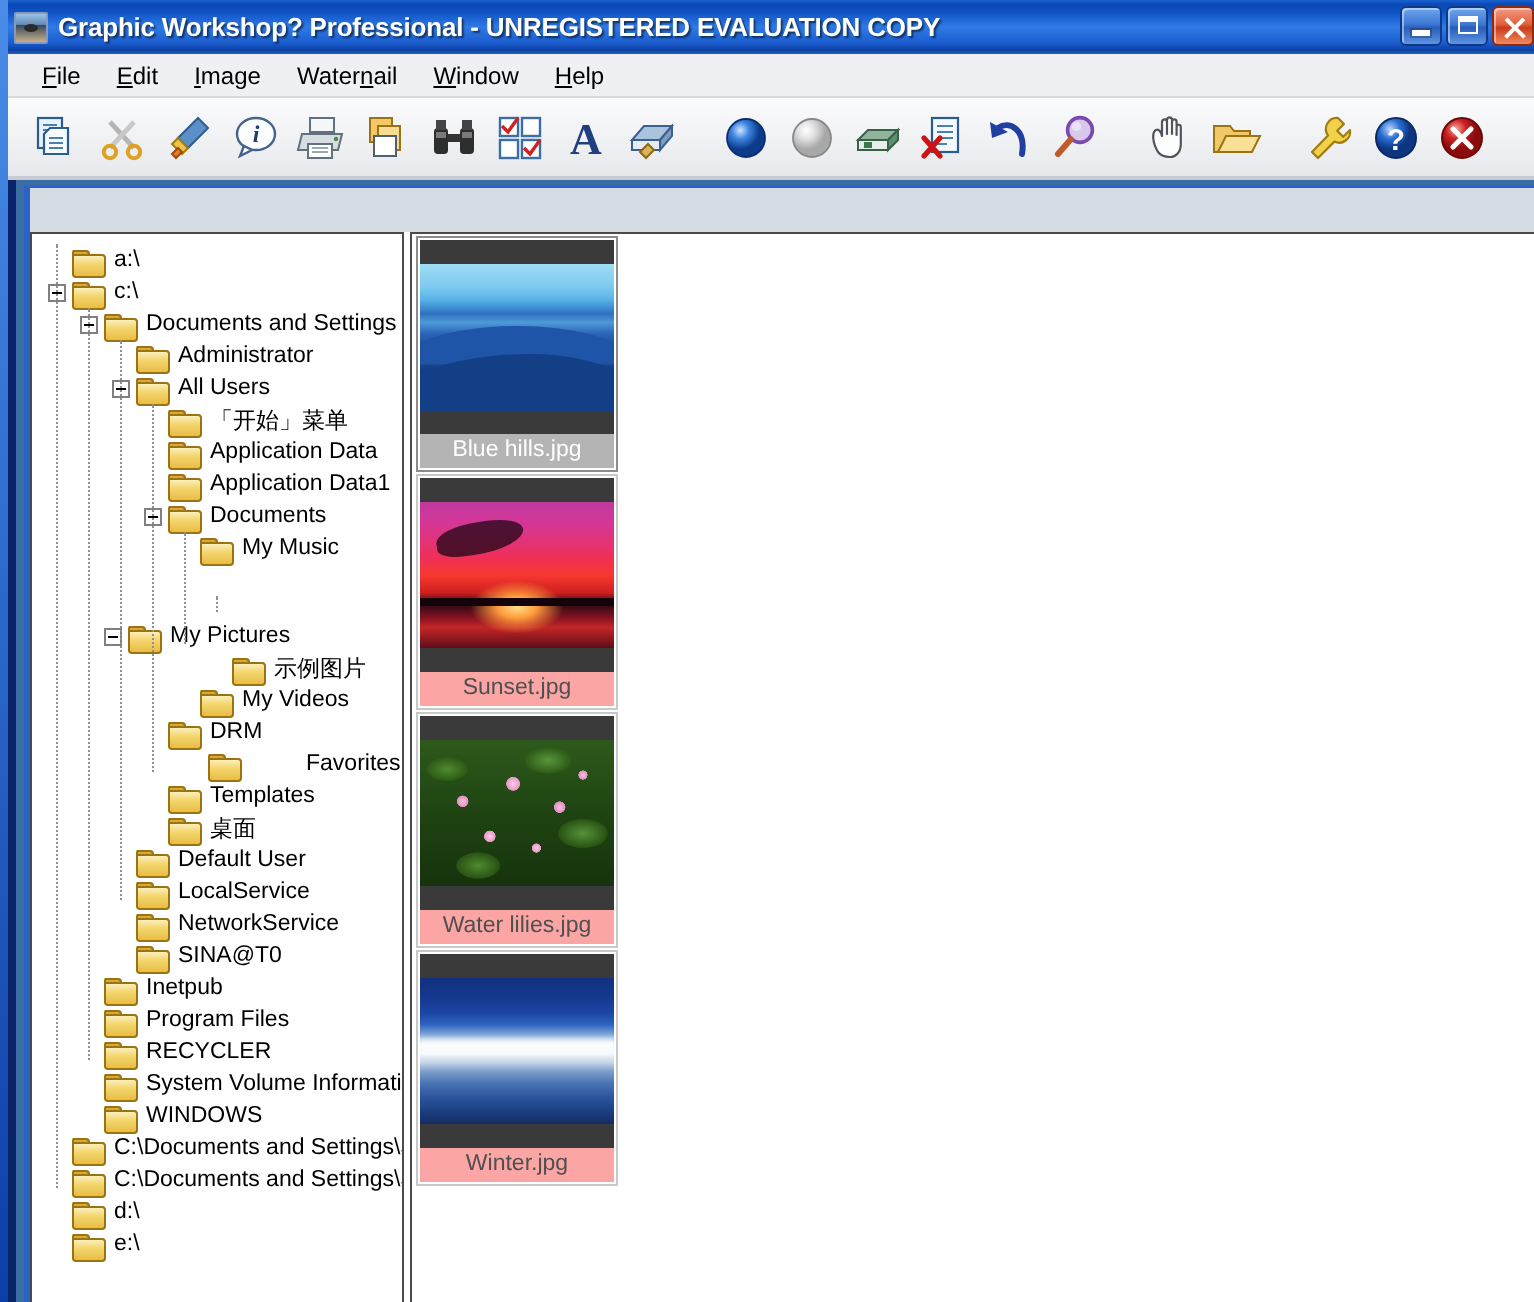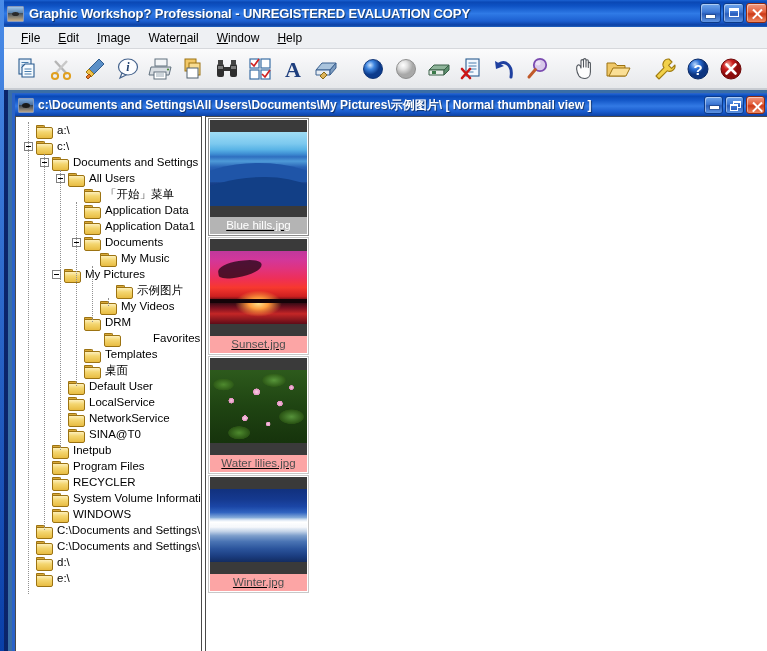--- a/index.html
+++ b/index.html
@@ -270,21 +270,20 @@
     background: #ffffff;
     border: 1px solid #4a4a4a;
     border-left: none;
     overflow: hidden;
     position: relative;
     flex: 1 1 auto;
   }
   #thumb-list {
     position: absolute; left: 2px; top: 1px;
     width: 103px;
-    text-decoration: underline;
   }
   .thumb-cell {
     width: 101px;
     margin-bottom: 1px;
     background: #ffffff;
     border: 1px solid #c8c8c8;
     padding: 1px;
     cursor: pointer;
   }
   .thumb-img {
@@ -631,37 +630,20 @@
         <circle cx="13" cy="13" r="10" fill="url(#xc)" stroke="#6e0808" stroke-width="1"></circle>
         <path d="M8.5 8.5 l9 9 M17.5 8.5 l-9 9" stroke="#fff" stroke-width="2.6" stroke-linecap="round"></path>
       </svg>
     </div>
   </div>
 
   <div id="mdi-client">
 
     <div id="doc-window">
 
-      <div id="doc-titlebar">
-        <div id="doc-title-icon"></div>
-        <div id="doc-title-text">c:\Documents and Settings\All Users\Documents\My Pictures\示例图片\ [ Normal thumbnail view ]</div>
-        <div id="doc-caption-buttons">
-          <div class="cbtn">
-              <span class="g-min"></span>
-            </div>
-          <div class="cbtn">
-              <span class="g-rest1"></span>
-              <span class="g-rest2"></span>
-            </div>
-          <div class="cbtn close">
-              <span class="g-x1"></span>
-              <span class="g-x2"></span>
-            </div>
-        </div>
-      </div>
 
       <div id="doc-body">
 
         <div id="tree-pane">
           <div id="tree-inner">
               <div class="tnode" style="padding-left: 8px;">
                 <span class="expander hidden"></span>
                 <span class="folder"></span>
                 <span class="tlabel">a:\</span>
               </div>
@@ -669,20 +651,25 @@
                 <span class="expander"></span>
                 <span class="folder"></span>
                 <span class="tlabel">c:\</span>
               </div>
               <div class="tnode" style="padding-left: 24px;">
                 <span class="expander"></span>
                 <span class="folder"></span>
                 <span class="tlabel">Documents and Settings</span>
               </div>
               <div class="tnode" style="padding-left: 40px;">
+                <span class="expander hidden"></span>
+                <span class="folder"></span>
+                <span class="tlabel">Administrator</span>
+              </div>
+              <div class="tnode" style="padding-left: 40px;">
                 <span class="expander"></span>
                 <span class="folder"></span>
                 <span class="tlabel">All Users</span>
               </div>
               <div class="tnode" style="padding-left: 56px;">
                 <span class="expander hidden"></span>
                 <span class="folder"></span>
                 <span class="tlabel">「开始」菜单</span>
               </div>
               <div class="tnode" style="padding-left: 56px;">
@@ -698,21 +685,21 @@
               <div class="tnode" style="padding-left: 56px;">
                 <span class="expander"></span>
                 <span class="folder"></span>
                 <span class="tlabel">Documents</span>
               </div>
               <div class="tnode" style="padding-left: 72px;">
                 <span class="expander hidden"></span>
                 <span class="folder"></span>
                 <span class="tlabel">My Music</span>
               </div>
-              <div class="tnode" style="padding-left: 36px;">
+              <div class="tnode" style="padding-left: 36px; margin-top: 28px;">
                 <span class="expander"></span>
                 <span class="folder"></span>
                 <span class="tlabel">My Pictures</span>
               </div>
               <div class="tnode" style="padding-left: 88px;">
                 <span class="expander hidden"></span>
                 <span class="folder"></span>
                 <span class="tlabel">示例图片</span>
               </div>
               <div class="tnode" style="padding-left: 72px;">

